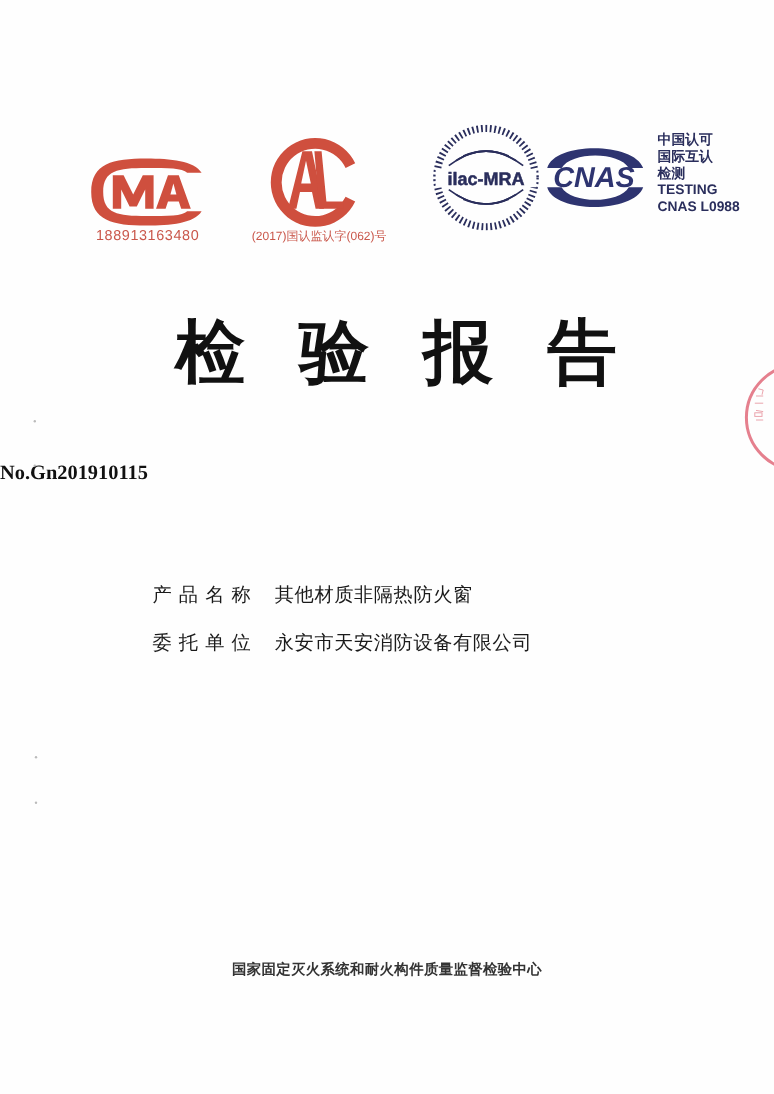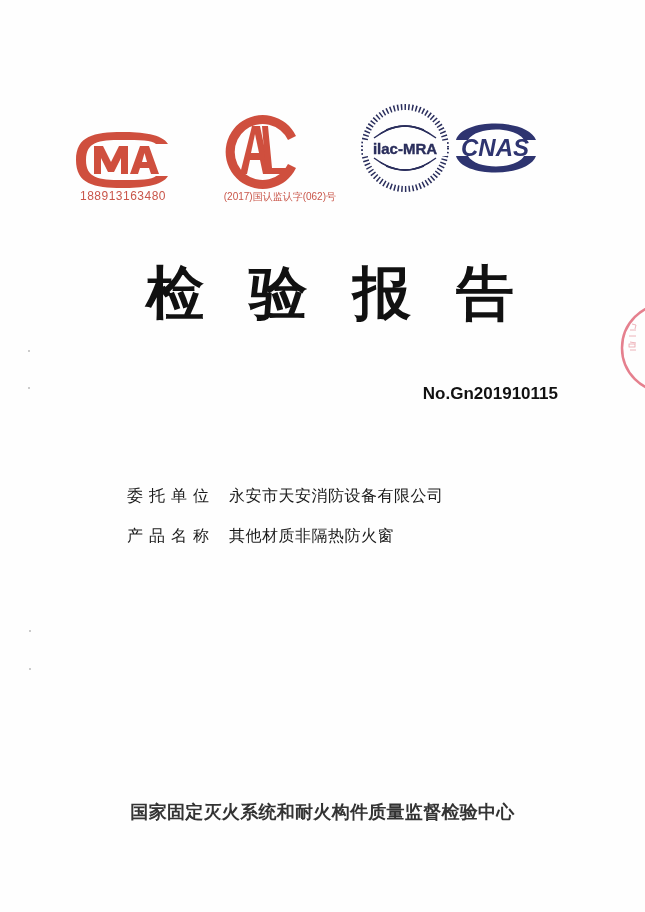--- a/index.html
+++ b/index.html
@@ -42,21 +42,21 @@
       left: 222px; top: 112px;
       width: 82px; height: 80px;
     }
     .cal-caption {
       position: absolute;
       left: 196px; top: 190px;
       width: 140px;
       font-family: "Liberation Sans", sans-serif;
       font-size: 10px;
       color: #c9564a;
-      text-align: right;
+      text-align: center;
       white-space: nowrap;
     }
     .logo-ilac {
       position: absolute;
       left: 360px; top: 104px;
       width: 90px; height: 88px;
     }
     .logo-cnas {
       position: absolute;
       left: 448px; top: 112px;
@@ -86,22 +86,22 @@
       font-weight: bold;
       color: #111111;
       line-height: 70px;
     }
     .title span { display: inline-block; width: 70px; text-align: center; }
 
     .report-no {
       position: absolute;
       left: 0; top: 384px;
       width: 558px;
-      text-align: right;
-      font-family: Liberation Sans, sans-serif;
+      text-align: left;
+      font-family: Liberation Serif, serif;
       font-weight: bold;
       font-size: 17px;
       color: #111;
     }
 
     
     .info {
       position: absolute;
       left: 127px; top: 476px;
     }
@@ -122,21 +122,21 @@
       letter-spacing: 0.5px;
     }
 
     .footer-org {
       position: absolute;
       left: 0; top: 800px;
       width: 645px;
       text-align: center;
       font-family: "DejaVu Sans", sans-serif;
       font-weight: bold;
-      font-size: 18px;
+      font-size: 12px;
       color: #333;
       letter-spacing: 0.3px;
     }
 
     .seal-partial {
       position: absolute;
       left: 618px; top: 300px;
       width: 90px; height: 96px;
     }
 
@@ -180,38 +180,45 @@
     </g>
     <rect x="3" y="37" width="84" height="15" fill="#fefefe"></rect>
     <text x="45" y="50" text-anchor="middle" font-family="Liberation Sans, sans-serif" font-weight="bold" font-size="15" fill="#2a2e5c" stroke="#2a2e5c" stroke-width="0.4">ilac-MRA</text>
   </svg>
 
   <svg class="logo-cnas" viewBox="0 0 94 70">
     <path d="M8 28 C14 6 80 6 88 28 L76 28 C68 14 28 14 20 28 Z" fill="#2e3470"></path>
     <path d="M8 44 C14 66 80 66 88 44 L76 44 C68 58 28 58 20 44 Z" fill="#2e3470"></path>
     <text x="47" y="44" text-anchor="middle" font-family="Liberation Sans, sans-serif" font-weight="bold" font-style="italic" font-size="24" fill="#2e3470">CNAS</text>
   </svg>
+  <div class="cnas-text">
+    <div>中国认可</div>
+    <div>国际互认</div>
+    <div>检测</div>
+    <div class="en">TESTING</div>
+    <div class="en">CNAS L0988</div>
+  </div>
 
   <div class="title">
     <span>检</span>
     <span>验</span>
     <span>报</span>
     <span>告</span>
   </div>
 
   <div class="report-no">No.Gn201910115</div>
 
   <div class="info">
     <div class="info-row">
+      <span class="label">产品名称</span>
+      <span class="value">其他材质非隔热防火窗</span>
+    </div>
+    <div class="info-row">
       <span class="label">委托单位</span>
       <span class="value">永安市天安消防设备有限公司</span>
-    </div>
-    <div class="info-row">
-      <span class="label">产品名称</span>
-      <span class="value">其他材质非隔热防火窗</span>
     </div>
   </div>
 
   <div class="footer-org">国家固定灭火系统和耐火构件质量监督检验中心</div>
 
   <svg class="seal-partial" viewBox="0 0 90 96">
     <circle cx="48" cy="48" r="44" fill="none" stroke="#e06a7a" stroke-width="2.5" opacity="0.85"></circle>
     <g fill="none" stroke="#e58a95" stroke-width="0.8" opacity="0.8">
       <path d="M14 24 l4 1 l-1 4 M12 30 l6 0 M11 36 l7 0 M12 42 l6 1"></path>
       <rect x="11" y="44" width="6" height="3"></rect>

